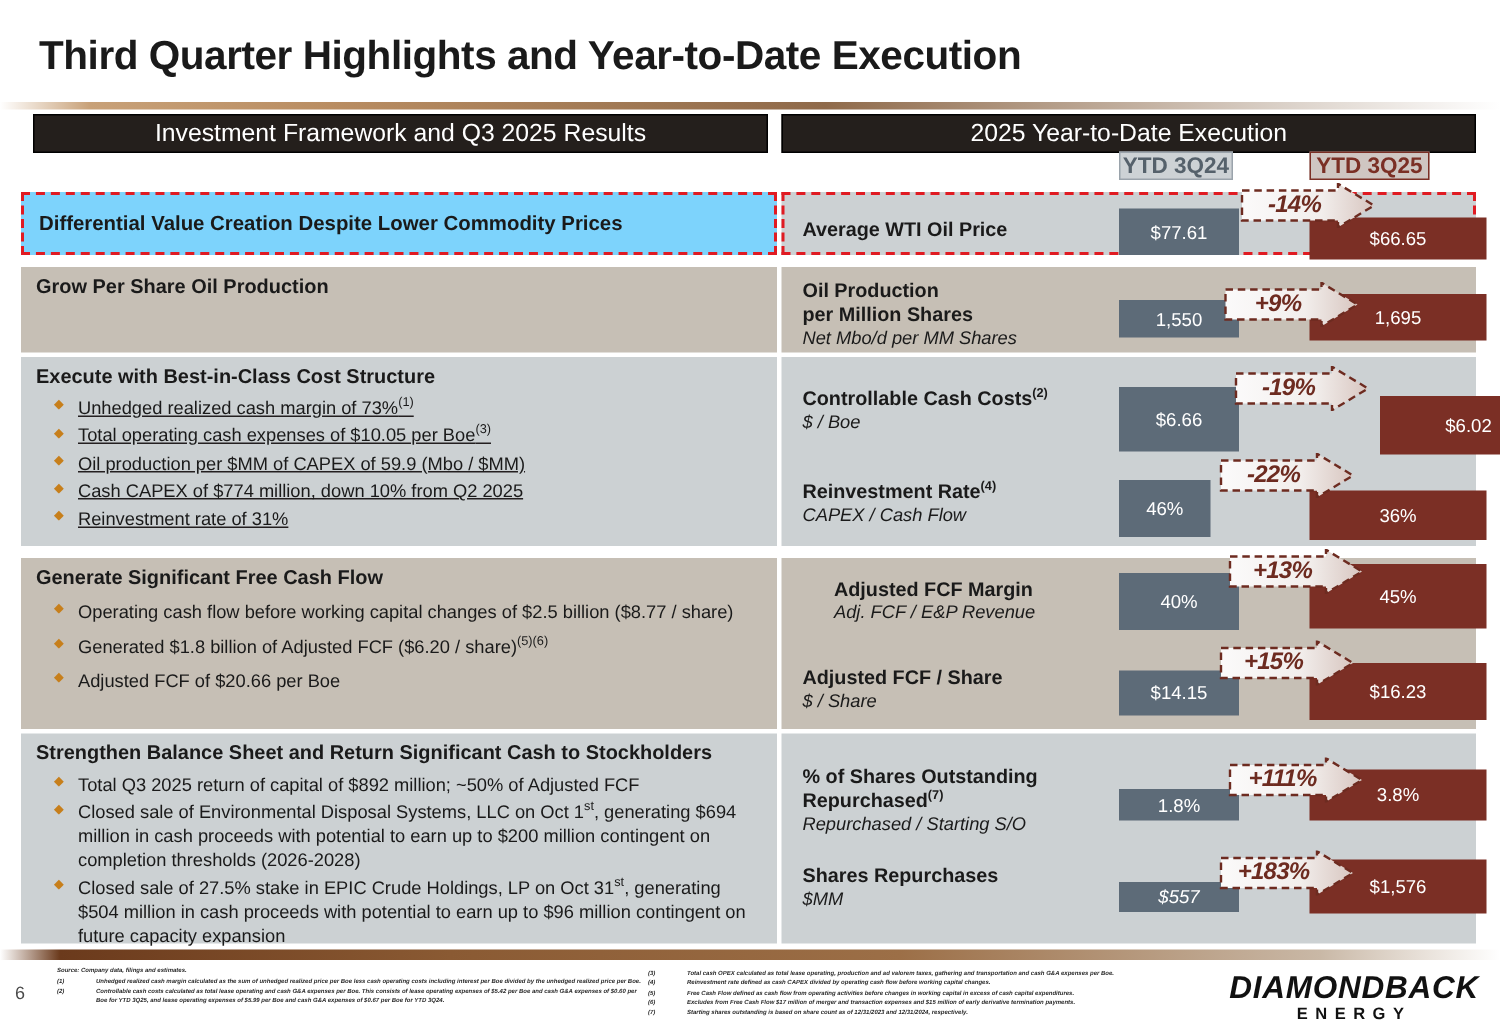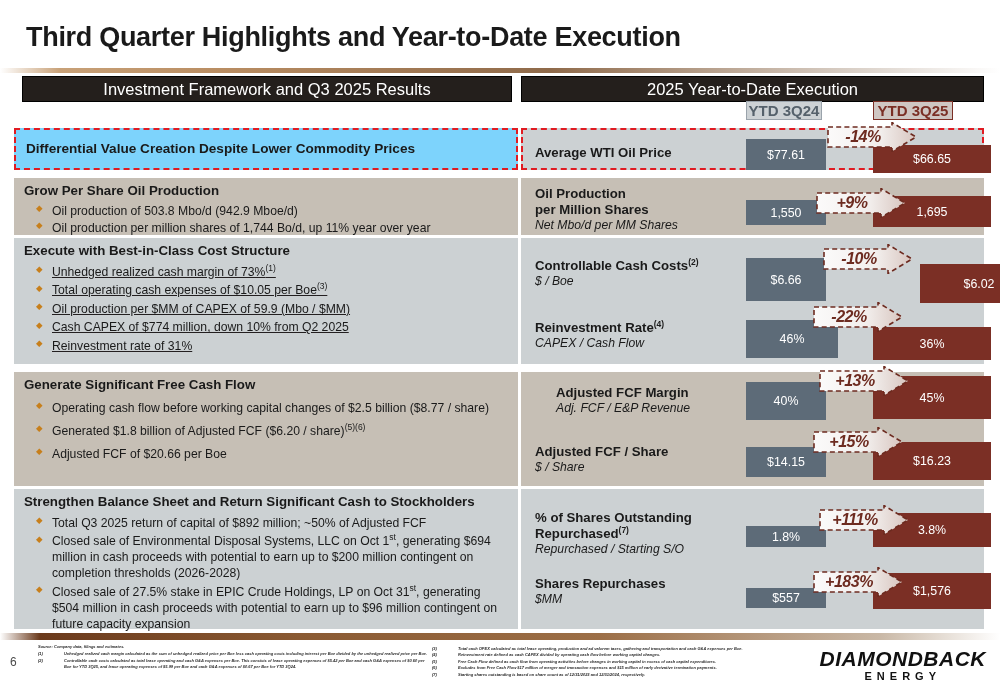--- a/index.html
+++ b/index.html
@@ -108,24 +108,20 @@
 
   <div class="colhead" id="head-left">Investment Framework and Q3 2025 Results</div>
   <div class="colhead" id="head-right">2025 Year-to-Date Execution</div>
 
   <div class="lblock highlight" id="l-highlight" style="top:128px;height:42px;display:flex;align-items:center;">
     <div class="lhead big">Differential Value Creation Despite Lower Commodity Prices</div>
   </div>
 
   <div class="lblock tan" id="l-sec0" style="top:178px;height:57px;">
     <div class="lhead">Grow Per Share Oil Production</div>
-    <ul class="bullets tight">
-        <li>Oil production of 503.8 Mbo/d (942.9 Mboe/d)</li>
-        <li>Oil production per million shares of 1,744 Bo/d, up 11% year over year</li>
-      </ul>
   </div>
 
   <div class="lblock gray" id="l-sec1" style="top:238px;height:126px;">
     <div class="lhead">Execute with Best-in-Class Cost Structure</div>
     <ul class="bullets" style="margin-top:4px;text-decoration:underline;">
         <li>Unhedged realized cash margin of 73%<sup>(1)</sup></li>
         <li>Total operating cash expenses of $10.05 per Boe<sup>(3)</sup></li>
         <li>Oil production per $MM of CAPEX of 59.9 (Mbo / $MM)</li>
         <li>Cash CAPEX of $774 million, down 10% from Q2 2025</li>
         <li>Reinvestment rate of 31%</li>
@@ -219,27 +215,27 @@
         <svg viewBox="0 0 92 30" xmlns="http://www.w3.org/2000/svg">
           <defs>
             <linearGradient id="g2" x1="0" y1="0" x2="1" y2="0">
               <stop offset="0%" stop-color="#fbfafa"></stop>
               <stop offset="60%" stop-color="#f2eeec"></stop>
               <stop offset="100%" stop-color="#d8c6c0"></stop>
             </linearGradient>
           </defs>
           <path d="M2 5 L66 5 L66 0.5 L90 15 L66 29.5 L66 25 L2 25 Z" fill="url(#g2)" stroke="#6d2b20" stroke-width="1.6" stroke-dasharray="5,3.2" stroke-linejoin="miter"></path>
         </svg>
-        <div class="pct">-10%</div>
+        <div class="pct">-19%</div>
       </div>
       <div class="mlabel" style="left: 535px; top: 320px; position: absolute;">
         <div class="m1">Reinvestment Rate<sup>(4)</sup></div>
         <div class="m2">CAPEX / Cash Flow</div>
       </div>
-      <div class="bar prior" style="left: 746px; top: 320px; width: 92px; height: 38px;">
+      <div class="bar prior" style="left: 746px; top: 320px; width: 61px; height: 38px;">
         <span>46%</span>
       </div>
       <div class="bar curr" style="left: 873px; top: 327px; width: 118px; height: 33px;">
         <span>36%</span>
       </div>
       <div class="arrow" style="left: 812px; top: 302px;">
         <svg viewBox="0 0 92 30" xmlns="http://www.w3.org/2000/svg">
           <defs>
             <linearGradient id="g3" x1="0" y1="0" x2="1" y2="0">
               <stop offset="0%" stop-color="#fbfafa"></stop>
@@ -318,21 +314,21 @@
             </linearGradient>
           </defs>
           <path d="M2 5 L66 5 L66 0.5 L90 15 L66 29.5 L66 25 L2 25 Z" fill="url(#g6)" stroke="#6d2b20" stroke-width="1.6" stroke-dasharray="5,3.2" stroke-linejoin="miter"></path>
         </svg>
         <div class="pct">+111%</div>
       </div>
       <div class="mlabel" style="left: 535px; top: 576px; position: absolute;">
         <div class="m1">Shares Repurchases</div>
         <div class="m2">$MM</div>
       </div>
-      <div class="bar prior" style="left: 746px; top: 588px; width: 80px; height: 20px;">
+      <div class="bar prior" style="left: 746px; top: 588px; width: 80px; height: 20px; font-style: italic;">
         <span>$557</span>
       </div>
       <div class="bar curr" style="left: 873px; top: 573px; width: 118px; height: 36px;">
         <span>$1,576</span>
       </div>
       <div class="arrow" style="left: 812px; top: 567px;">
         <svg viewBox="0 0 92 30" xmlns="http://www.w3.org/2000/svg">
           <defs>
             <linearGradient id="g7" x1="0" y1="0" x2="1" y2="0">
               <stop offset="0%" stop-color="#fbfafa"></stop>

